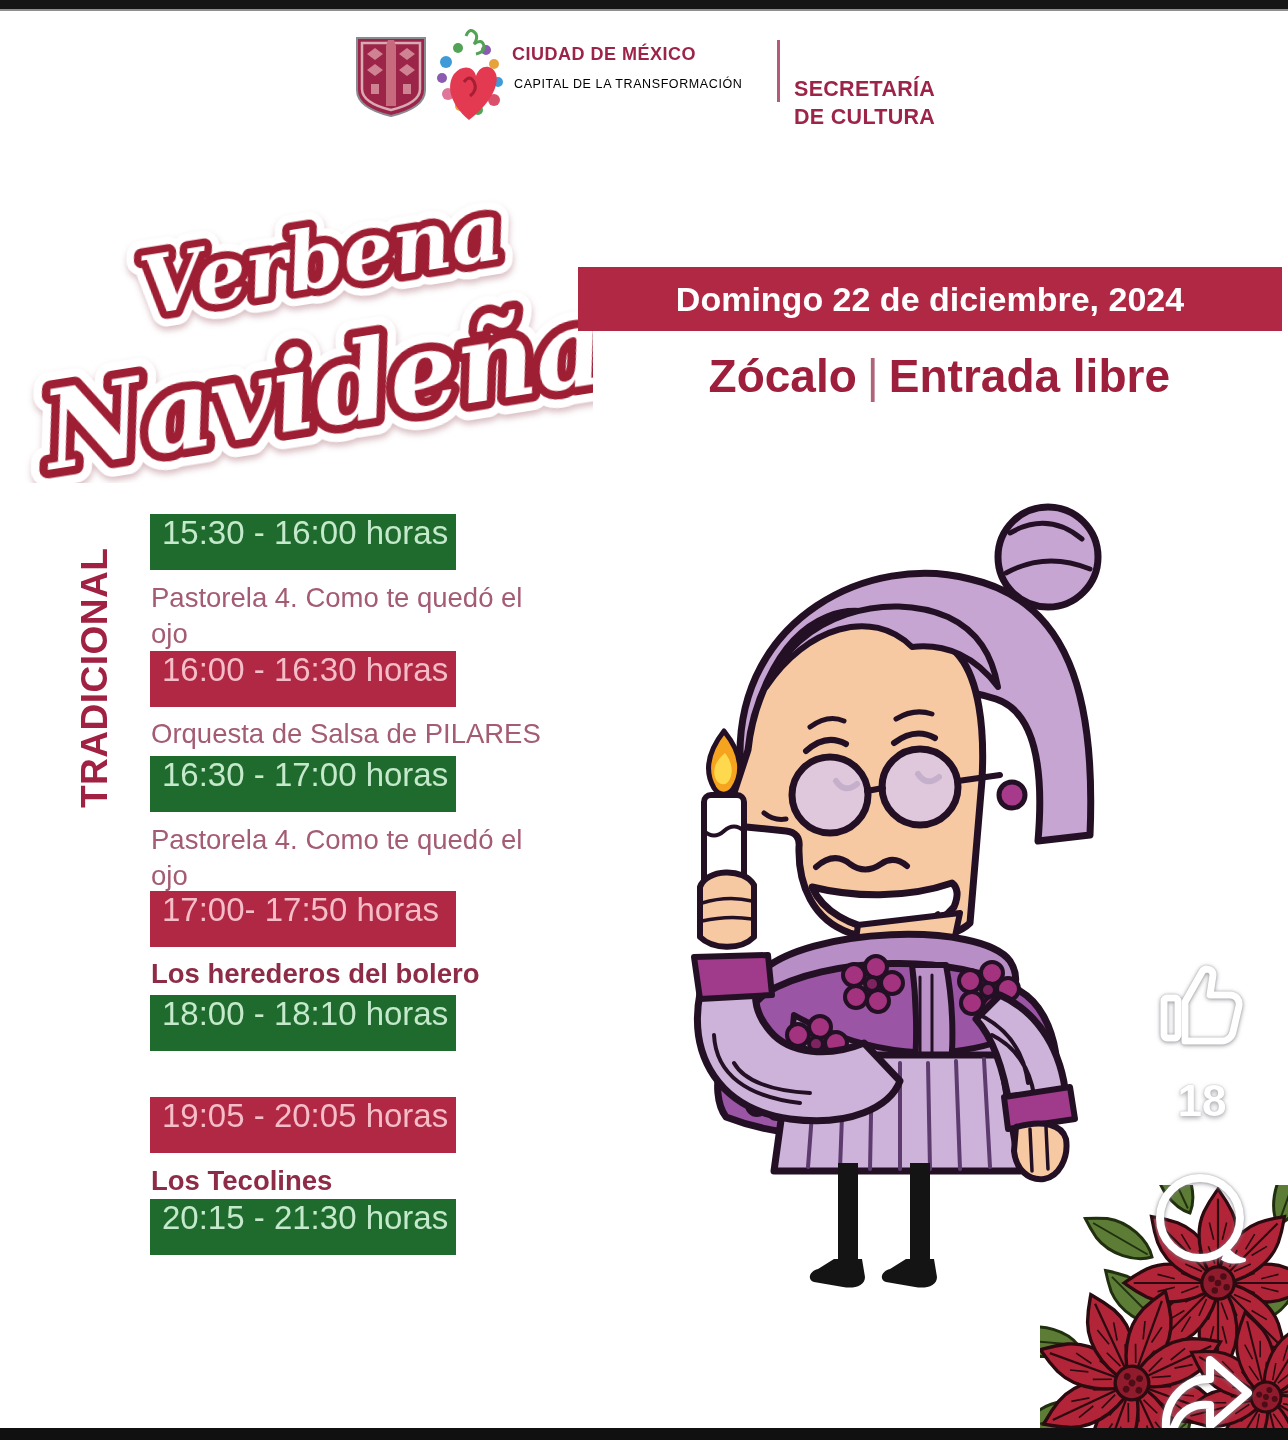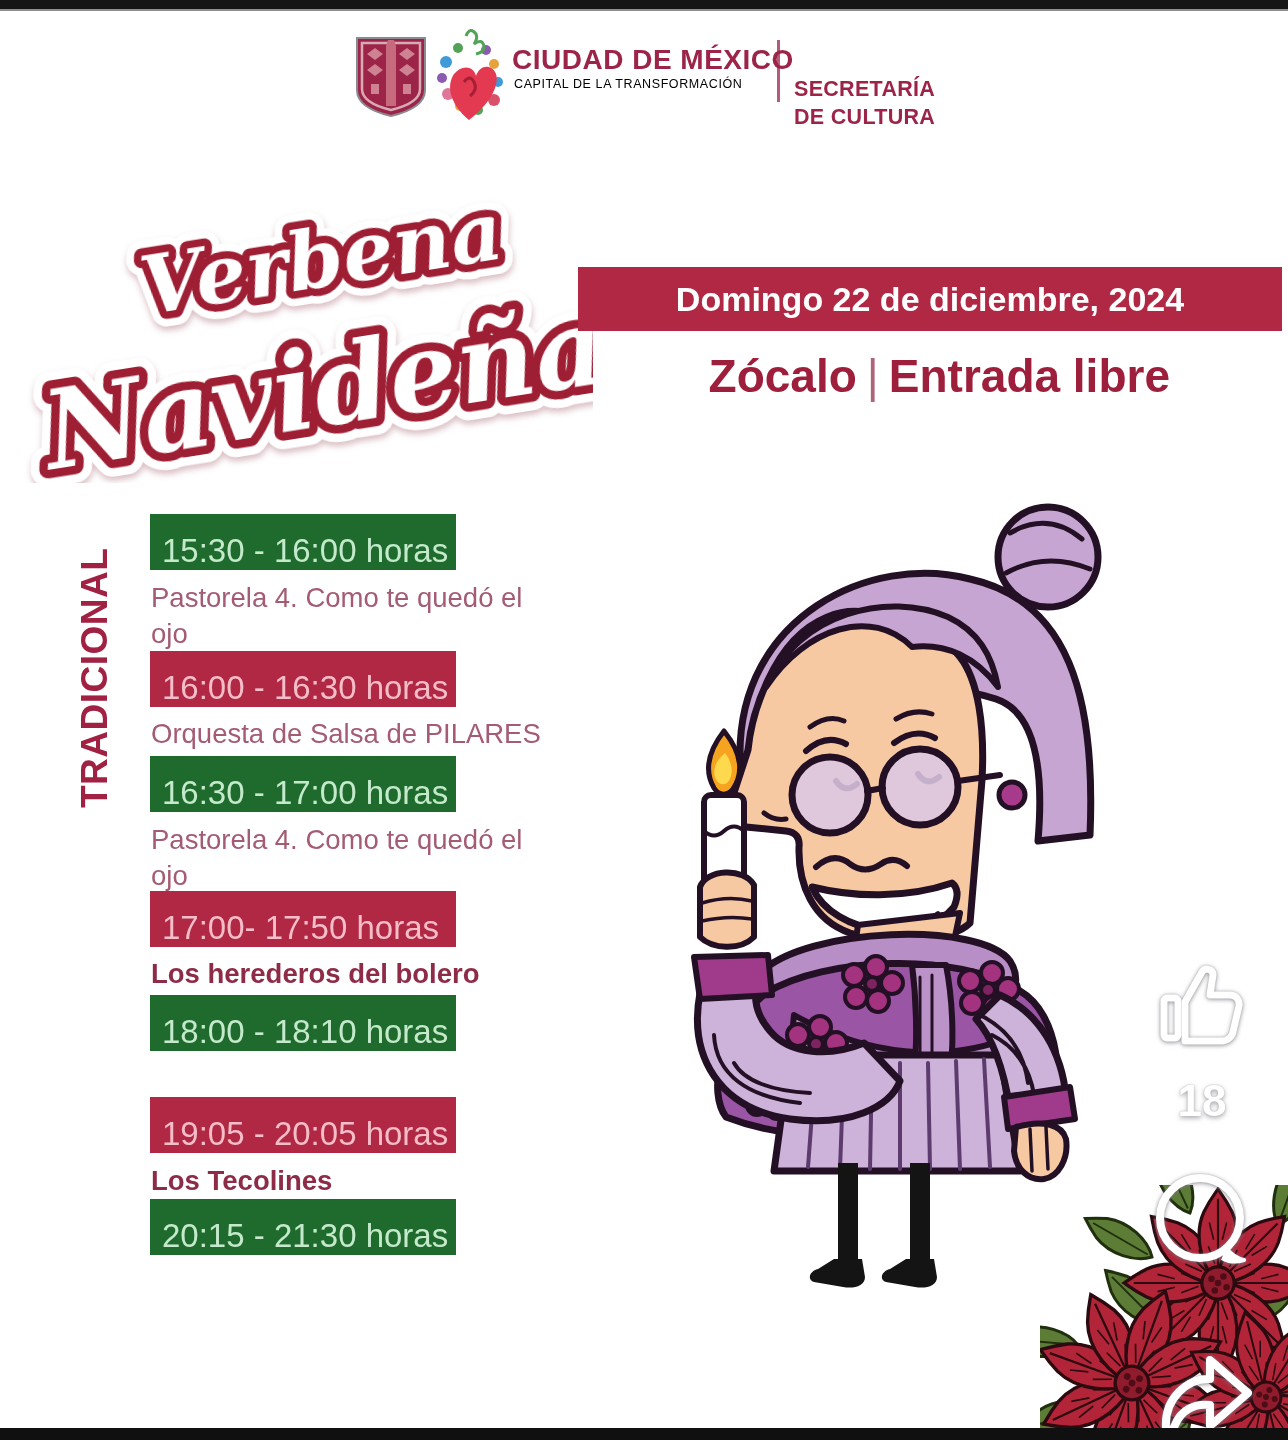--- a/index.html
+++ b/index.html
@@ -5,37 +5,37 @@
   html,body{margin:0;padding:0;background:#e9e9e9;}
   .stage{position:relative;width:1288px;height:1440px;background:#ffffff;overflow:hidden;
          font-family:"Liberation Sans",sans-serif;}
   .abs{position:absolute;}
 
   
   .strip-top{left:0;top:0;width:1288px;height:9px;background:#161616;border-bottom:2px solid #8f8f8f;}
   .strip-bottom{left:0;top:1428px;width:1288px;height:12px;background:#101010;}
 
   
-  .brand-title{left:512px;top:44px;font-size:28px;font-weight:bold;color:#9d2449;letter-spacing:.5px;}
+  .brand-title{left:512px;top:44px;font-size:18px;font-weight:bold;color:#9d2449;letter-spacing:.5px;}
   .brand-subtitle{left:514px;top:77px;font-size:12.5px;font-weight:normal;color:#000000;letter-spacing:.6px;}
   .header-divider{left:777px;top:40px;width:3px;height:62px;background:#9d2449;opacity:.75;}
   .agency{left:794px;top:42px;font-size:21.5px;font-weight:bold;color:#9d2449;line-height:1.28;letter-spacing:.3px;margin-top:34px;}
 
   
   .date-banner{left:578px;top:267px;width:704px;height:64px;background:#b02843;color:#ffffff;
                display:flex;align-items:center;justify-content:center;font-size:34px;font-weight:bold;}
   .venue-line{left:578px;top:349px;width:592px;text-align:right;font-size:46px;font-weight:bold;color:#9d1f3c;padding-right:4px;}
   .venue-line .sep{font-weight:normal;color:#b0647a;padding:0 10px;}
 
   
   .category{left:74px;top:808px;width:312px;font-size:37px;font-weight:bold;color:#a02142;
             letter-spacing:.5px;transform:rotate(-90deg);transform-origin:0 0;}
 
   
-  .band{left:150px;width:306px;height:56px;display:flex;align-items:flex-end;padding-left:12px;box-sizing:border-box;
+  .band{left:150px;width:306px;height:56px;display:flex;align-items:flex-start;padding-left:12px;box-sizing:border-box;
         font-size:33px;}
   .band.green{background:#1e6b2d;color:#c4e9cb;}
   .band.red{background:#b02844;color:#f4bdc8;}
   .act{left:151px;width:396px;font-size:27.5px;color:#a45c72;line-height:1.3;white-space:pre-line;}
   .act.bold{font-weight:bold;color:#8e2c48;}
 
   
   .ovl{filter:drop-shadow(0 1px 2px rgba(110,110,120,.55)) drop-shadow(0 0 1px rgba(140,140,150,.5));}
   .like-count{left:1148px;top:1076px;width:108px;text-align:center;font-size:44px;font-weight:bold;color:#ffffff;
               text-shadow:0 0 1px #c9c9d0,0 2px 5px rgba(110,110,120,.6),0 0 2px #d4d4da;}

